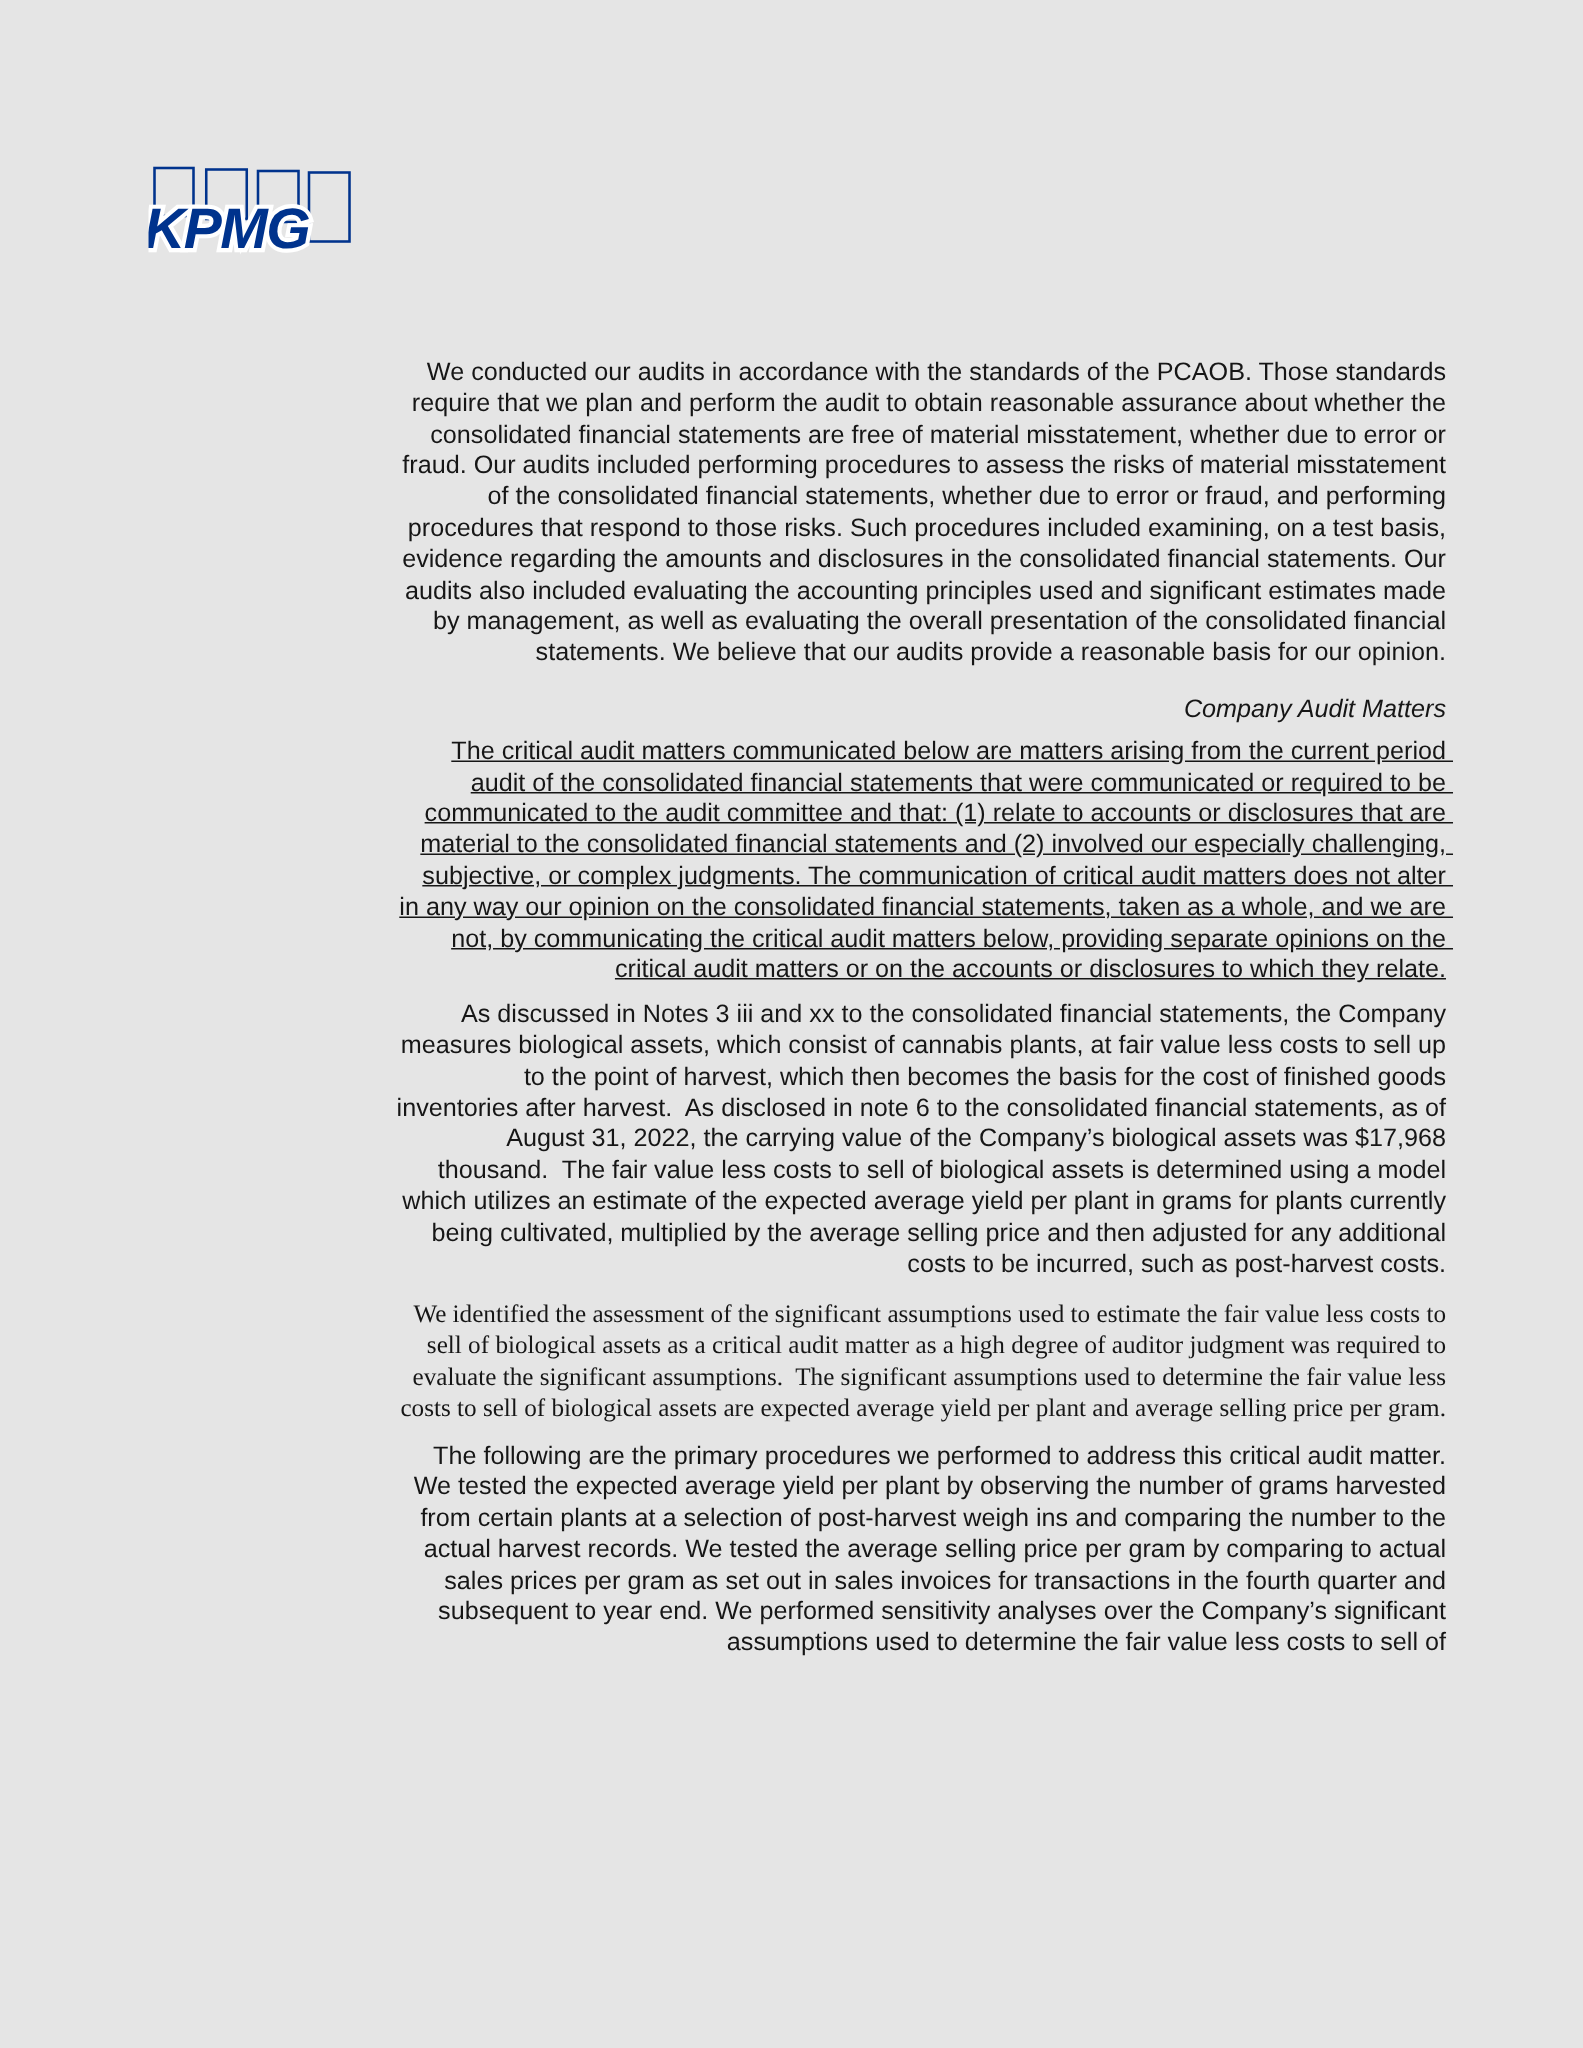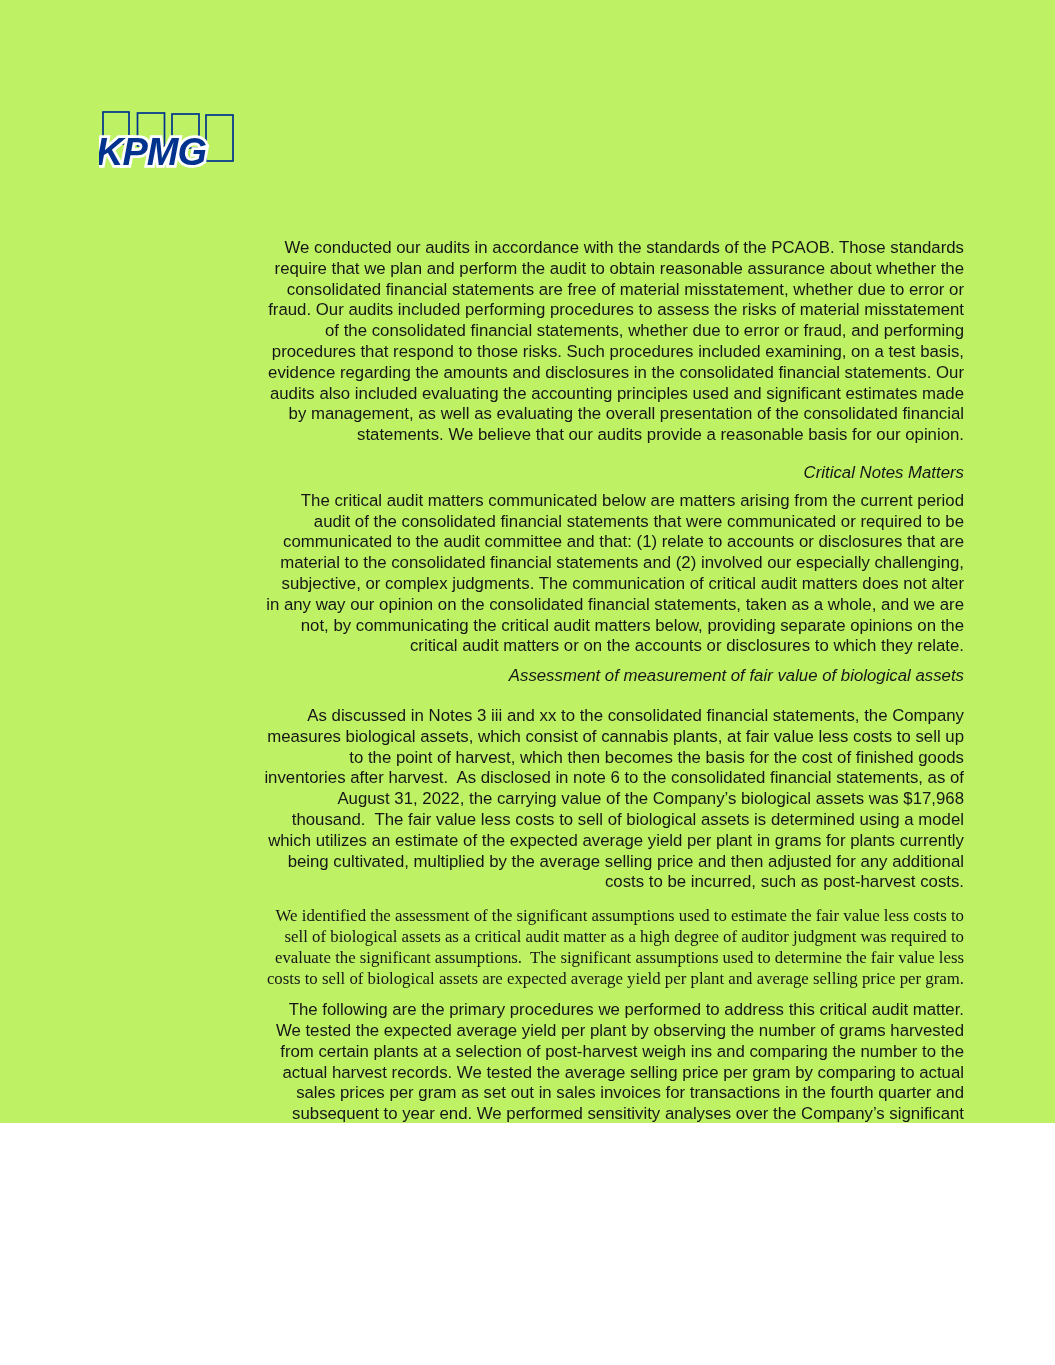--- a/index.html
+++ b/index.html
@@ -3,22 +3,22 @@
 <meta charset="utf-8">
 <style>
   html, body {
     margin: 0;
     padding: 0;
     background: #ffffff;
   }
   .page {
     position: relative;
     width: 1055px;
-    height: 1123px;
-    background: #bef264;
+    height: 1365px;
+    background: #e5e5e5;
     font-family: "Liberation Sans", "DejaVu Sans", sans-serif;
     overflow: hidden;
   }
   .logo {
     position: absolute;
     left: 99px;
     top: 108px;
     width: 138px;
     height: 64px;
   }
@@ -30,21 +30,21 @@
     font-size: 16.8px;
     line-height: 20.8px;
     color: #161616;
     text-align: right;
   }
   .content p {
     margin: 0 0 13px 0;
     white-space: pre-wrap;
   }
   .content p.para-audit-standards   { margin-bottom: 17px; }
-  .content p.para-critical-matters  { margin-bottom: 9px;  }
+  .content p.para-critical-matters  { margin-bottom: 9px; text-decoration: underline;  }
   .content p.para-bio-measurement   { margin-bottom: 13px; }
   .content p.para-assumptions       { margin-bottom: 11px; font-family: Liberation Serif, serif; }
   .content p.para-procedures        { margin-bottom: 0;    }
   .content .heading {
     font-style: italic;
     font-weight: normal;
     font-size: 16.8px;
     line-height: 20.8px;
     margin: 0 0 7px 0;
   }
@@ -66,25 +66,24 @@
         <rect x="107" y="7" width="27" height="46"></rect>
       </g>
       <text x="-3" y="57" font-family="Liberation Sans, DejaVu Sans, sans-serif" font-size="38" font-weight="bold" font-style="italic" letter-spacing="-1" fill="#00338D" stroke="#ffffff" stroke-width="5.5" style="paint-order: stroke;">KPMG</text>
     </svg>
   </div>
 
   <div class="content">
 
     <p class="para-audit-standards">We conducted our audits in accordance with the standards of the PCAOB. Those standards require that we plan and perform the audit to obtain reasonable assurance about whether the consolidated financial statements are free of material misstatement, whether due to error or fraud. Our audits included performing procedures to assess the risks of material misstatement of the consolidated financial statements, whether due to error or fraud, and performing procedures that respond to those risks. Such procedures included examining, on a test basis, evidence regarding the amounts and disclosures in the consolidated financial statements. Our audits also included evaluating the accounting principles used and significant estimates made by management, as well as evaluating the overall presentation of the consolidated financial statements. We believe that our audits provide a reasonable basis for our opinion.</p>
 
-    <div class="heading">Critical Notes Matters</div>
+    <div class="heading">Company Audit Matters</div>
 
     <p class="para-critical-matters">The critical audit matters communicated below are matters arising from the current period audit of the consolidated financial statements that were communicated or required to be communicated to the audit committee and that: (1) relate to accounts or disclosures that are material to the consolidated financial statements and (2) involved our especially challenging, subjective, or complex judgments. The communication of critical audit matters does not alter in any way our opinion on the consolidated financial statements, taken as a whole, and we are not, by communicating the critical audit matters below, providing separate opinions on the critical audit matters or on the accounts or disclosures to which they relate.</p>
 
-    <div class="heading heading-assessment">Assessment of measurement of fair value of biological assets</div>
 
     <p class="para-bio-measurement">As discussed in Notes 3 iii and xx to the consolidated financial statements, the Company measures biological assets, which consist of cannabis plants, at fair value less costs to sell up to the point of harvest, which then becomes the basis for the cost of finished goods inventories after harvest.  As disclosed in note 6 to the consolidated financial statements, as of August 31, 2022, the carrying value of the Company’s biological assets was $17,968 thousand.  The fair value less costs to sell of biological assets is determined using a model which utilizes an estimate of the expected average yield per plant in grams for plants currently being cultivated, multiplied by the average selling price and then adjusted for any additional costs to be incurred, such as post-harvest costs.</p>
 
     <p class="para-assumptions">We identified the assessment of the significant assumptions used to estimate the fair value less costs to sell of biological assets as a critical audit matter as a high degree of auditor judgment was required to evaluate the significant assumptions.  The significant assumptions used to determine the fair value less costs to sell of biological assets are expected average yield per plant and average selling price per gram.</p>
 
     <p class="para-procedures">The following are the primary procedures we performed to address this critical audit matter. We tested the expected average yield per plant by observing the number of grams harvested from certain plants at a selection of post-harvest weigh ins and comparing the number to the actual harvest records. We tested the average selling price per gram by comparing to actual sales prices per gram as set out in sales invoices for transactions in the fourth quarter and subsequent to year end. We performed sensitivity analyses over the Company’s significant assumptions used to determine the fair value less costs to sell of</p>
 
   </div>
 
 </div>

